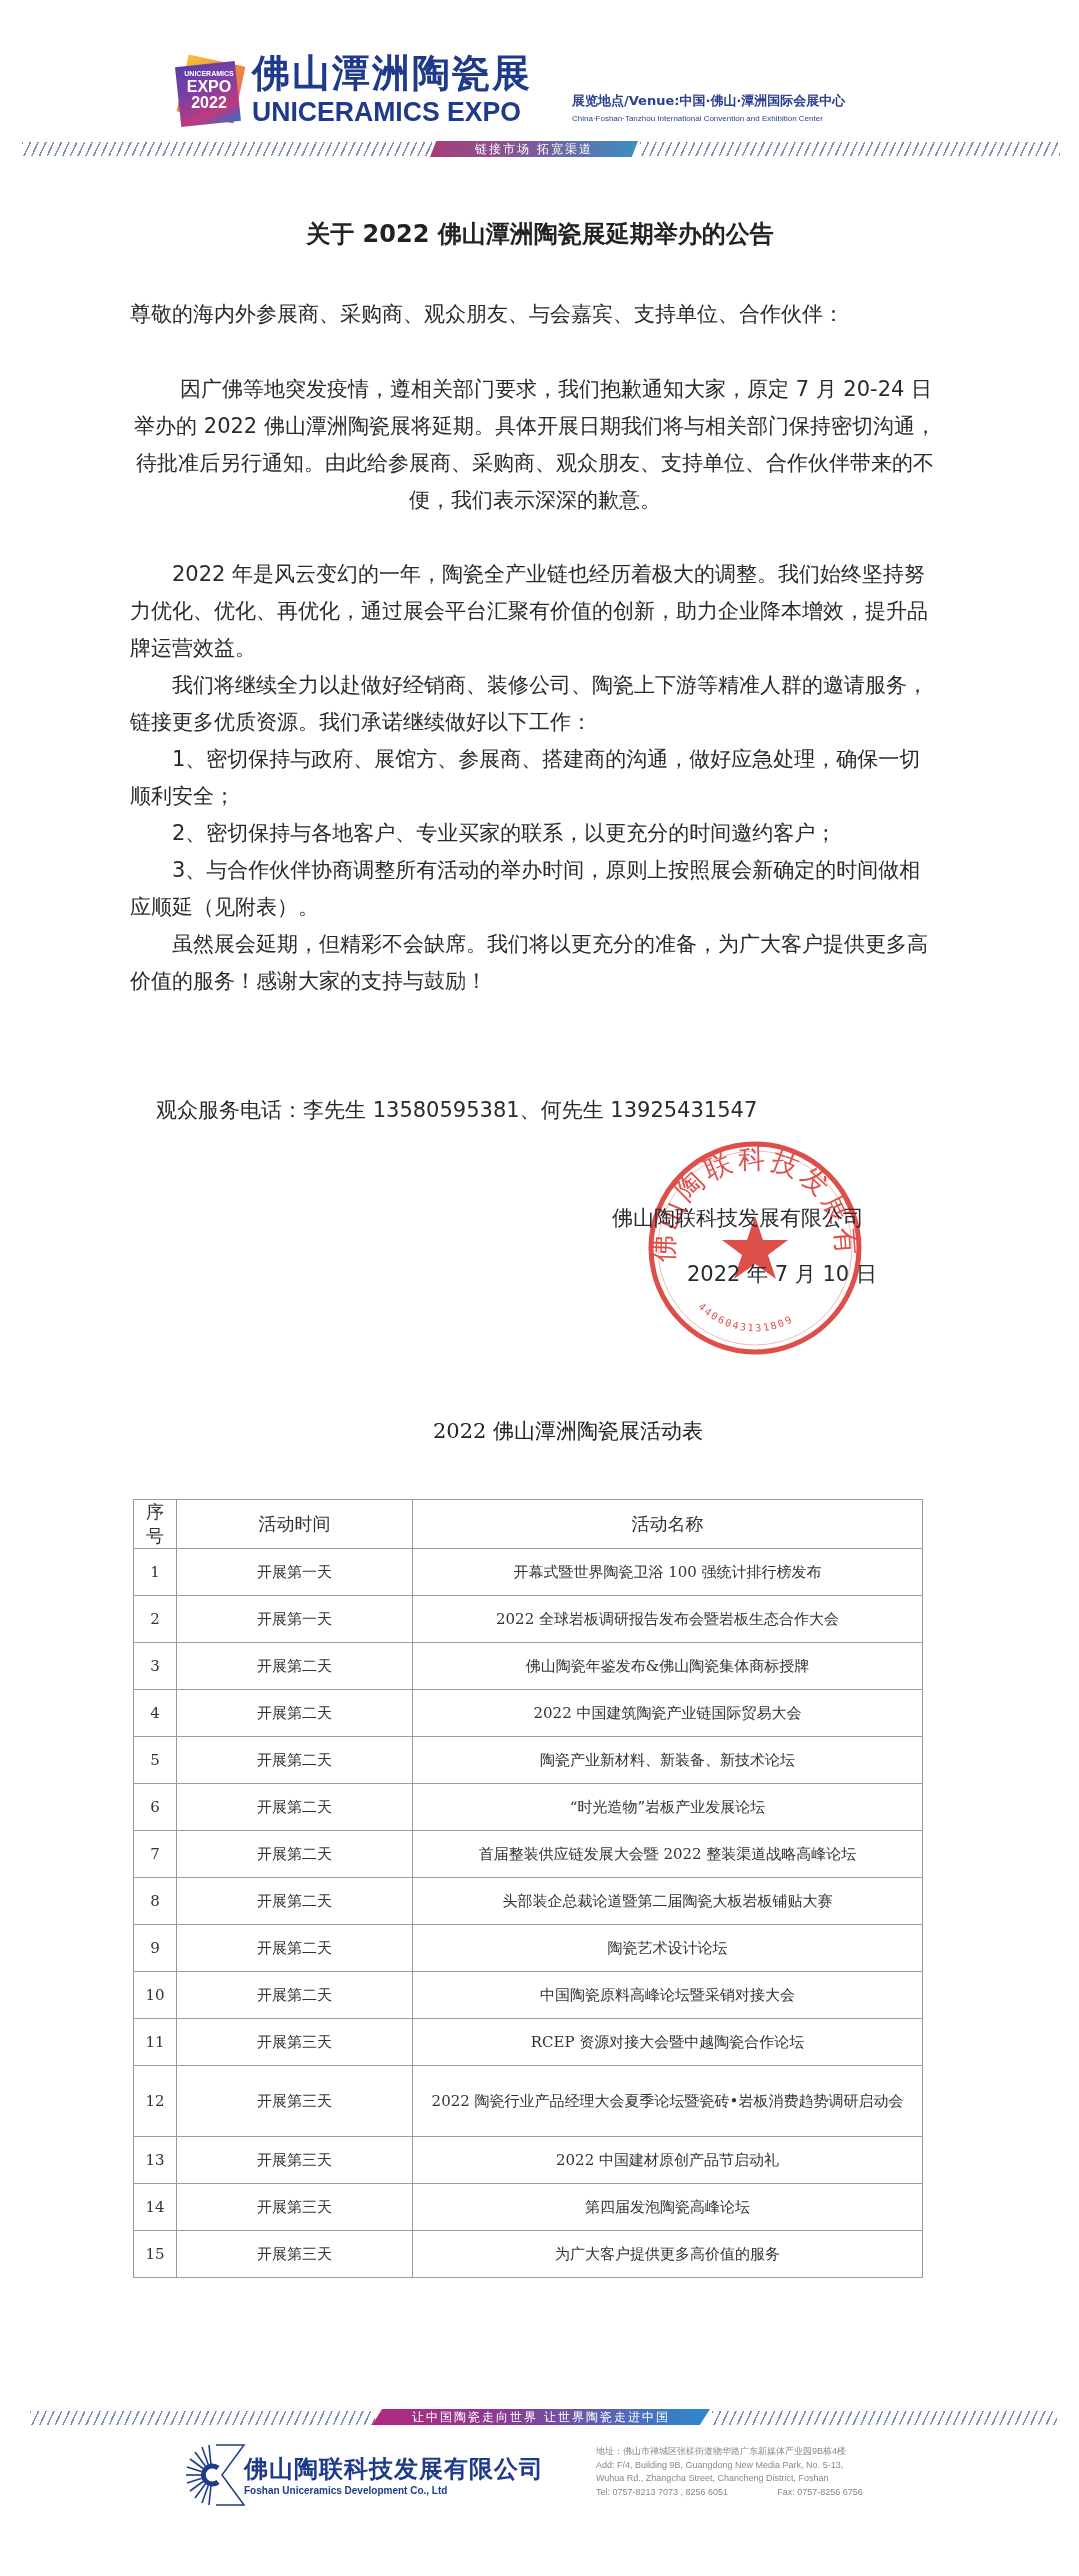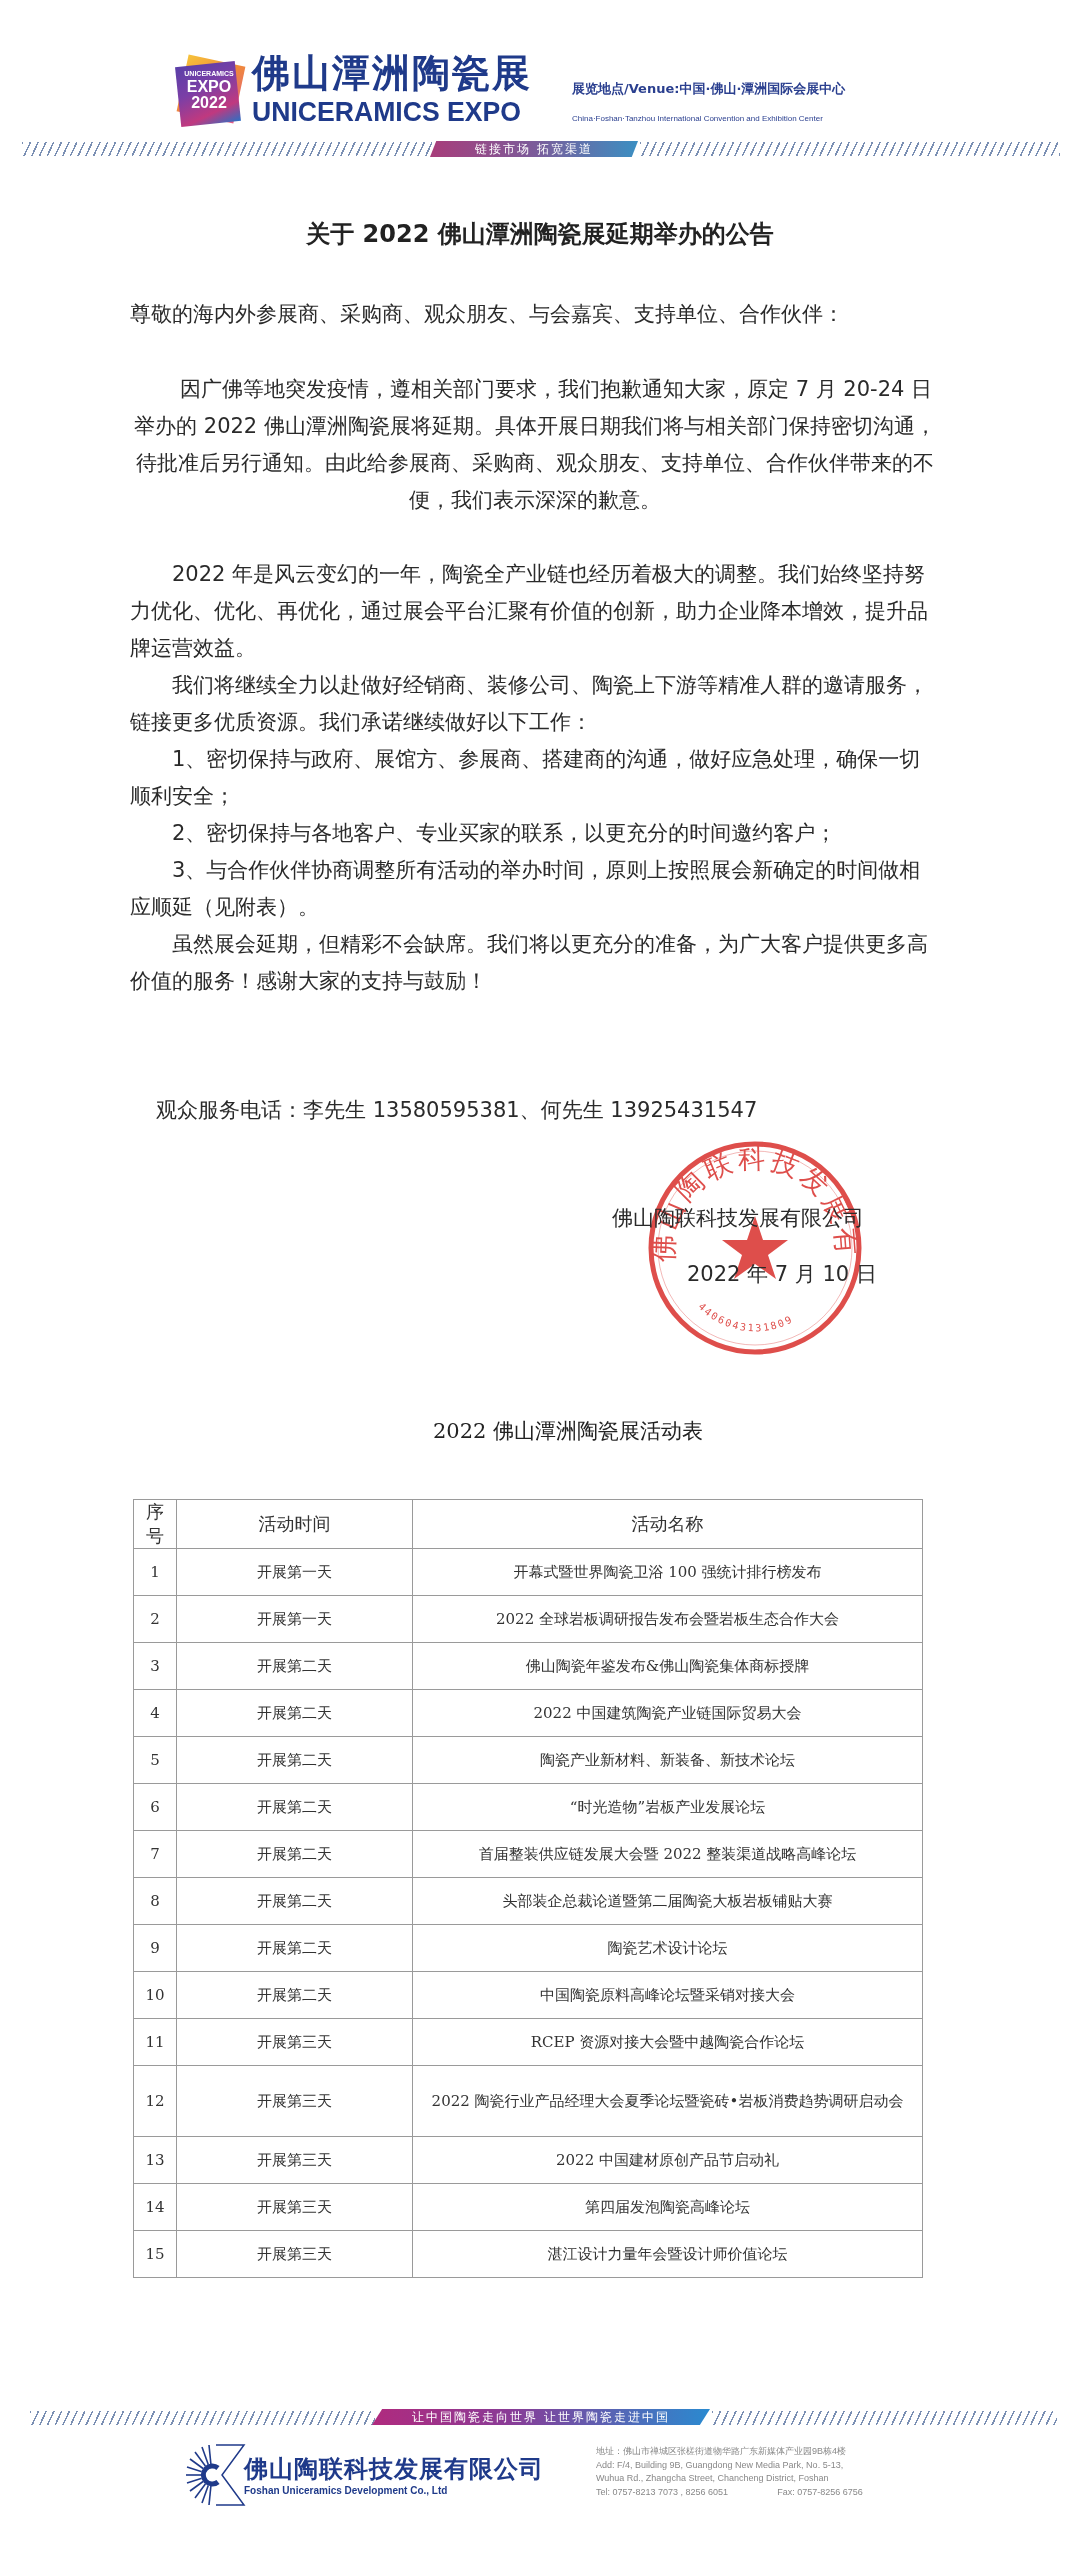--- a/index.html
+++ b/index.html
@@ -16,21 +16,21 @@
   .logo-badge .txt { position:absolute; left:0; top:12px; width:66px; text-align:center; color:#fff;
      font-family:"Liberation Sans", sans-serif; font-weight:bold; line-height:1; }
   .logo-badge .t1 { font-size:7px; letter-spacing:0; }
   .logo-badge .t2 { font-size:16px; margin-top:2px; }
   .logo-badge .t3 { font-size:16px; }
 
   .brand-cn { left:252px; top:54px; font-size:38px; font-weight:bold; color:#1f3a8a; letter-spacing:2px;
      font-family:"DejaVu Sans", sans-serif; line-height:1; }
   .brand-en { left:252px; top:98px; font-size:28px; font-weight:bold; color:#1f3a8a;
      font-family:"Liberation Sans", sans-serif; line-height:1; transform:scaleX(0.95); transform-origin:left; }
-  .venue-cn { left:572px; top:80px; font-size:13px; color:#2a3f8f; font-weight:bold; }
+  .venue-cn { left:572px; top:92px; font-size:13px; color:#2a3f8f; font-weight:bold; }
   .venue-en { left:572px; top:114px; font-size:8px; color:#2a3f8f; font-family:"Liberation Sans", sans-serif; }
 
   .hatch { height:14px;
      background:repeating-linear-gradient(115deg, #7a8fb3 0 1.5px, transparent 1.5px 7px); }
   .banner { height:16px; color:#fff; font-size:12px; text-align:center; line-height:16px; letter-spacing:2px;
      clip-path:polygon(3% 0,100% 0,97% 100%,0 100%); }
   .banner.top { background:linear-gradient(90deg,#a83d7a,#7c5b9a 50%,#3b8fc2); }
   .banner.bottom { background:linear-gradient(90deg,#b02a7e,#8a3b96 40%,#2a8ad0); }
 
   
@@ -192,21 +192,21 @@
         <td>2022  中国建材原创产品节启动礼</td>
       </tr>
     <tr>
         <td>14</td>
         <td>开展第三天</td>
         <td>第四届发泡陶瓷高峰论坛</td>
       </tr>
     <tr>
         <td>15</td>
         <td>开展第三天</td>
-        <td>湛江设计力量年会暨设计师价值论坛</td>
+        <td>为广大客户提供更多高价值的服务</td>
       </tr>
   </tbody>
 </table>
 
 <div class="abs hatch" style="left:30px; top:2411px; width:345px;"></div>
 <div class="abs banner bottom" style="left:372px; top:2409px; width:338px;">让中国陶瓷走向世界  让世界陶瓷走进中国</div>
 <div class="abs hatch" style="left:712px; top:2411px; width:345px;"></div>
 
 <svg class="abs foot-logo" viewBox="0 0 66 64">
   <g stroke="#1f3a8a" stroke-width="1.6">

